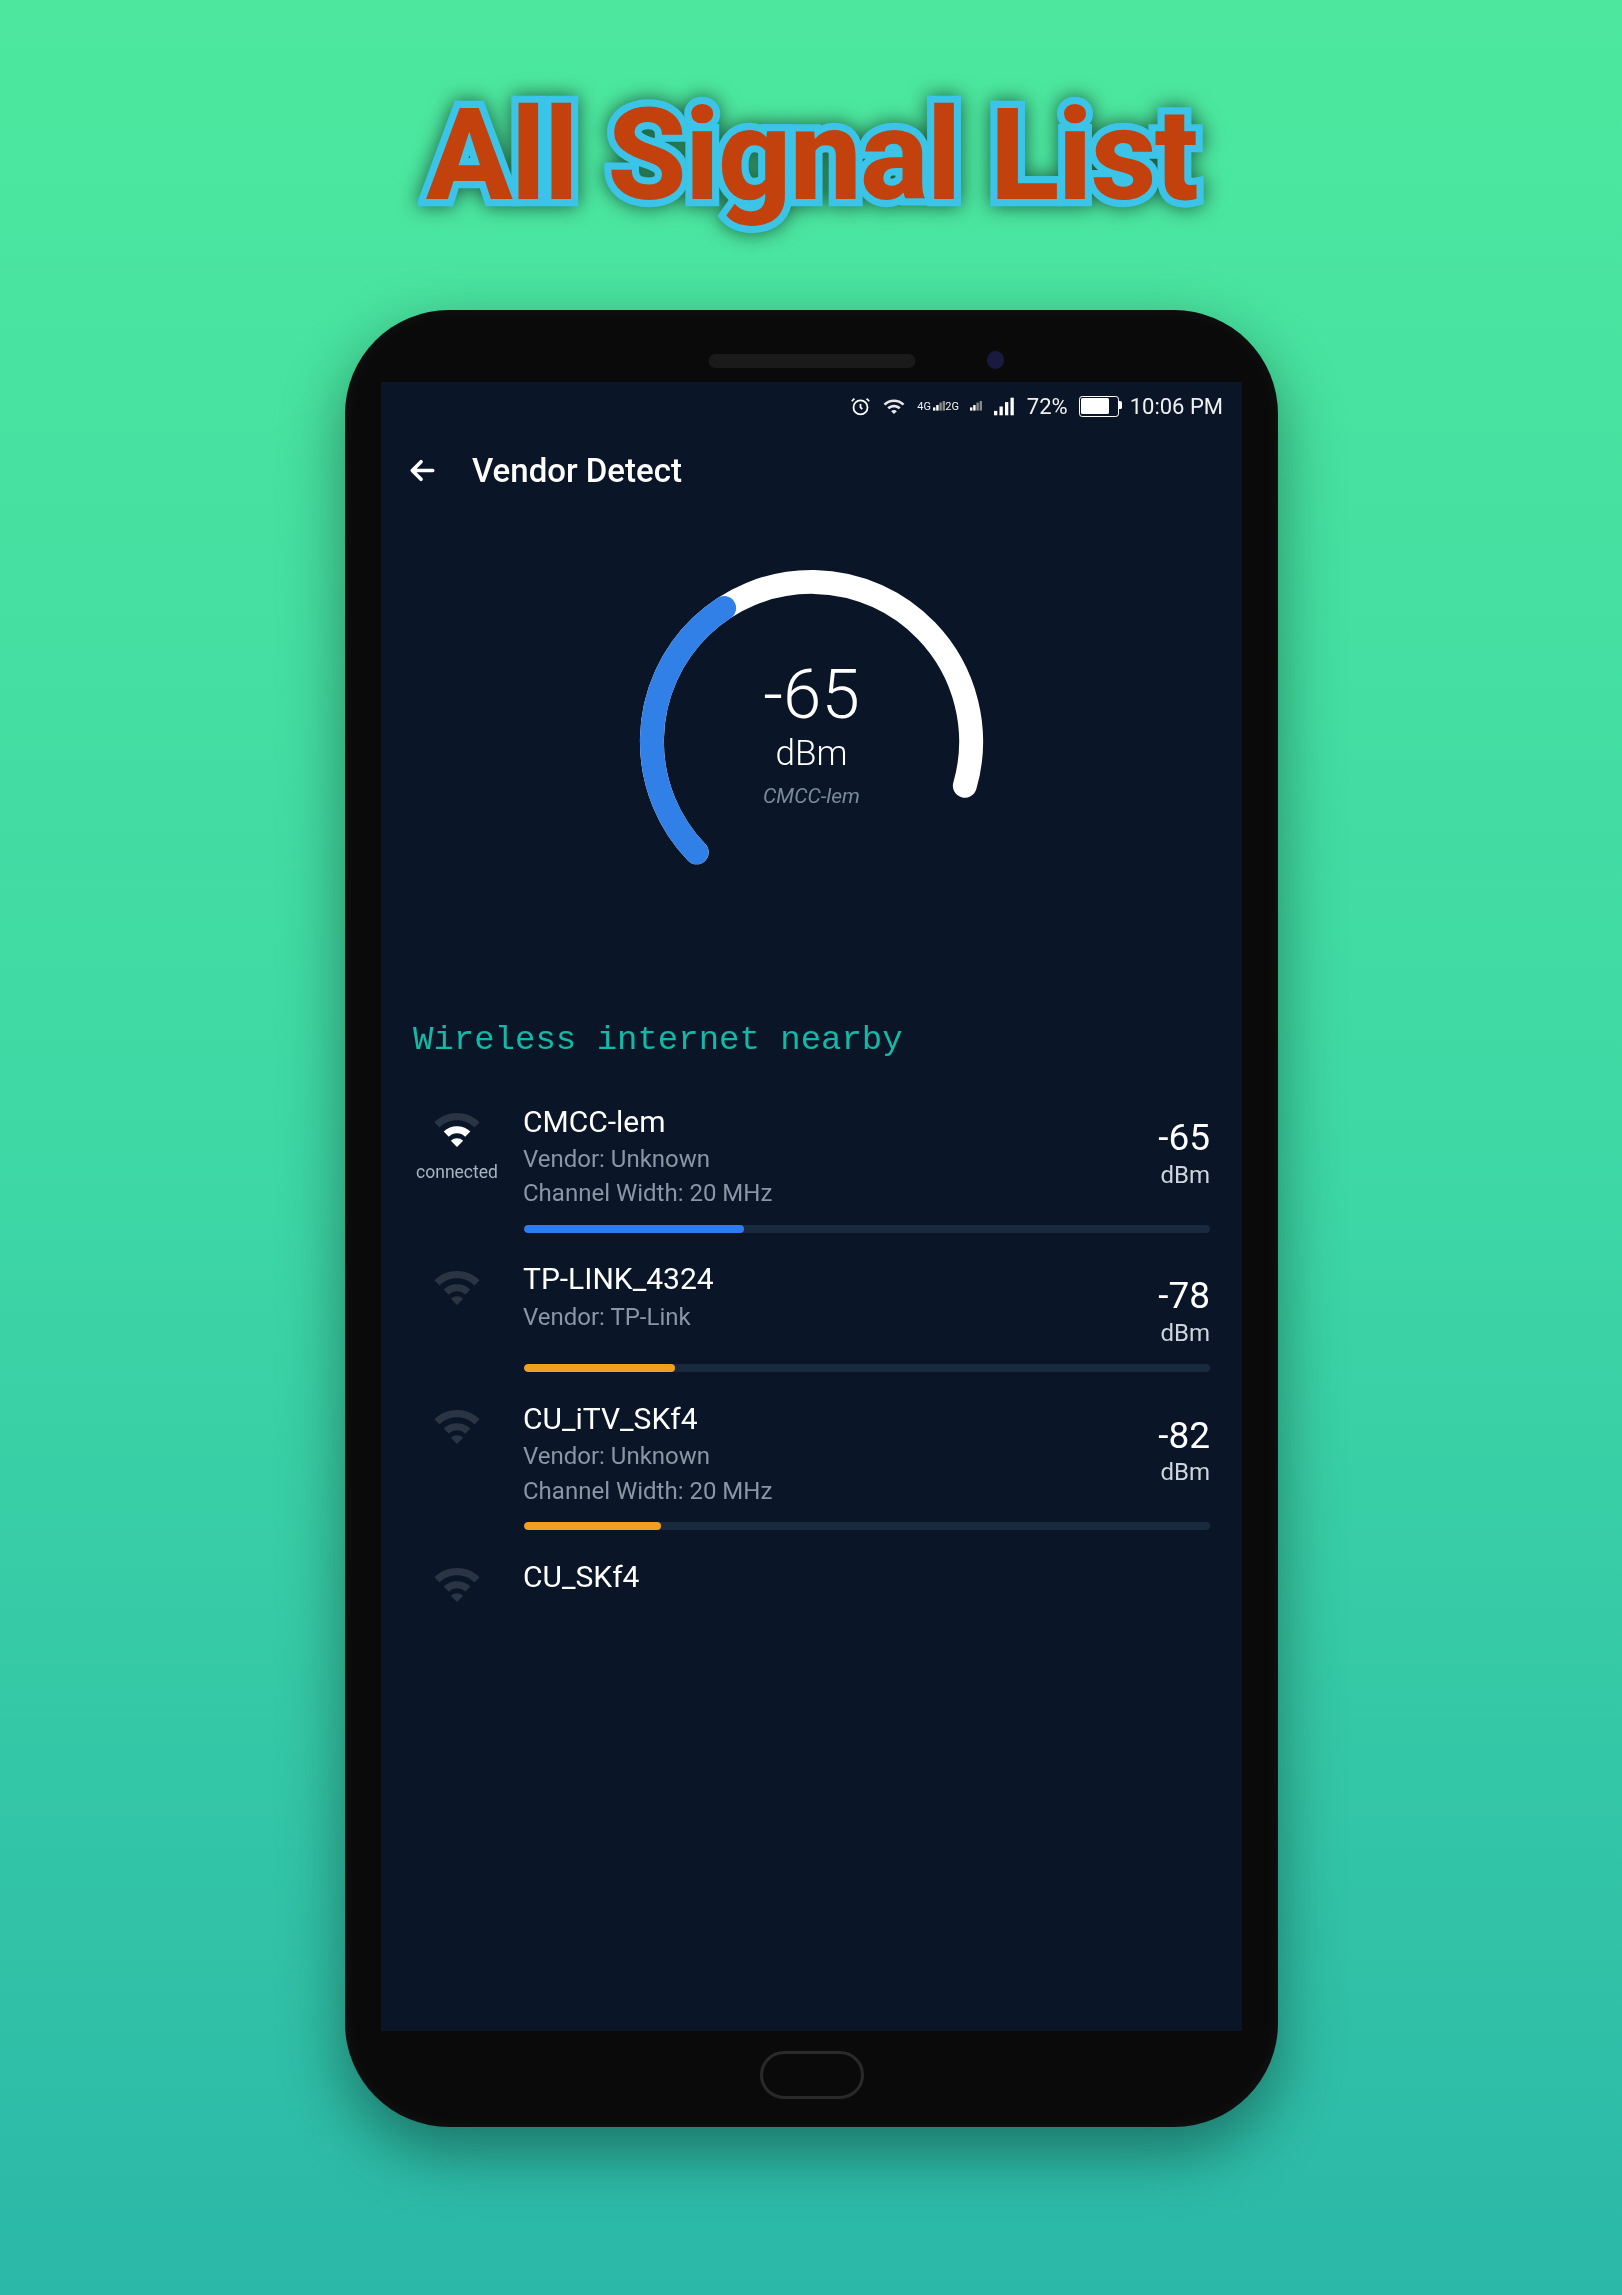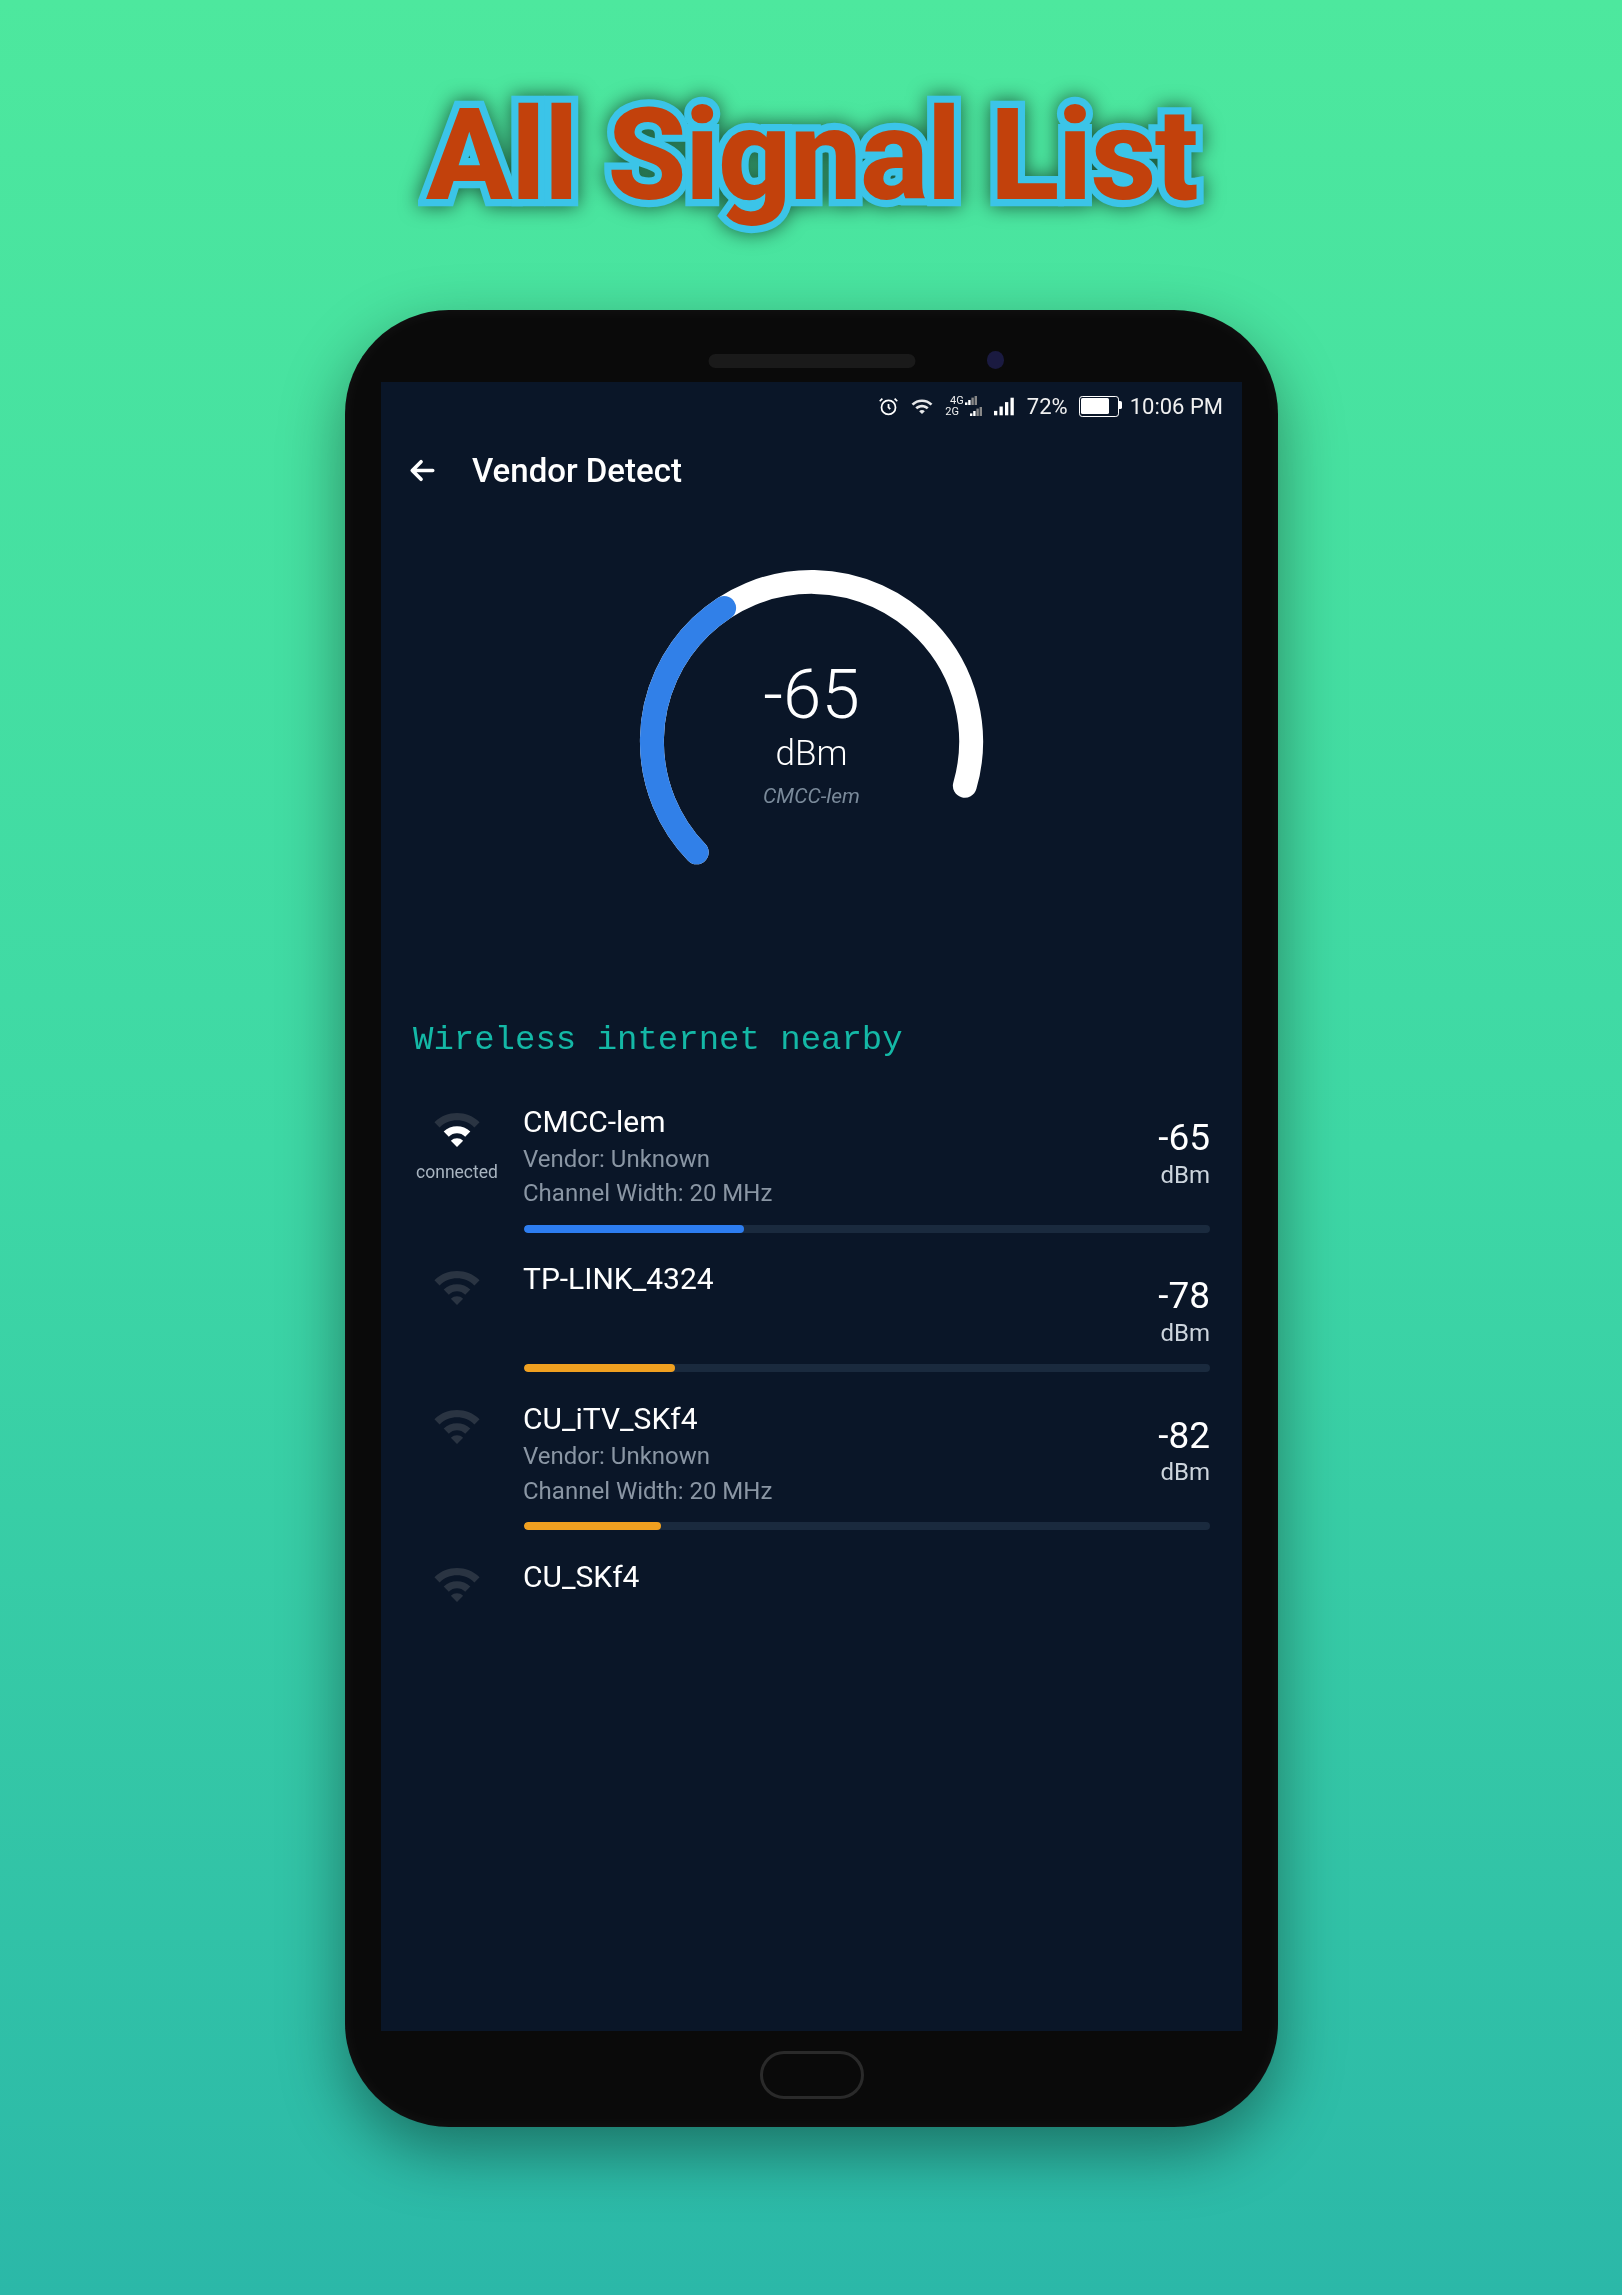--- a/index.html
+++ b/index.html
@@ -219,21 +219,21 @@
         <svg width="21" height="21" viewBox="0 0 24 24" fill="none" stroke="#fff" stroke-width="2">
             <circle cx="12" cy="13" r="8"></circle>
             <path d="M12 9v4l2 2M5 3l-3 3M22 6l-3-3"></path>
           </svg>
       </span>
       <span class="status-icon">
         <svg width="24" height="19" viewBox="0 0 24 20" fill="#fff">
             <path d="M12 18l-3-3c1.6-1.6 4.4-1.6 6 0l-3 3zM5 11c3.8-3.8 10.2-3.8 14 0l-2 2c-2.7-2.7-7.3-2.7-10 0l-2-2zM1 7c6-6 16-6 22 0l-2 2c-4.9-4.9-13.1-4.9-18 0L1 7z" opacity="0.9"></path>
           </svg>
       </span>
-      <span class="status-icon" style="flex-direction:column;line-height:1;">
+      <span class="status-icon" style="flex-direction:row;line-height:1;">
         <span style="display:flex;align-items:center;gap:1.6px;">
             <span class="status-label">4G</span>
             <svg width="12.8" height="9.6" viewBox="0 0 16 12">
               <rect x="0" y="8" width="3" height="4" fill="#fff"></rect>
               <rect x="4" y="5" width="3" height="7" fill="#fff"></rect>
               <rect x="8" y="2" width="3" height="10" fill="#888"></rect>
               <rect x="12" y="0" width="3" height="12" fill="#888"></rect>
             </svg>
           </span>
         <span style="display:flex;align-items:center;gap:11px;">
@@ -316,20 +316,21 @@
       <div class="network-icon-col">
         <div class="wifi-icon"><svg viewBox="0 0 24 20">
     <path d="M1 6c6-6 16-6 22 0l-2.5 2.5c-4.6-4.6-12.4-4.6-17 0L1 6z" fill="#2a3442"></path>
     <path d="M5.5 10.5c3.5-3.5 9.5-3.5 13 0L16 13c-2.2-2.2-5.8-2.2-8 0l-2.5-2.5z" fill="#2a3442"></path>
     <path d="M12 18l-3-3c1.6-1.6 4.4-1.6 6 0l-3 3z" fill="#2a3442"></path>
   </svg></div>
 
       </div>
       <div class="network-info">
         <div class="network-name">TP-LINK_4324</div>
+        <div class="network-sub">Vendor: TP-Link</div>
       </div>
       <div class="network-signal">
         <div class="signal-value">-78</div>
         <div class="signal-unit">dBm</div>
       </div>
     </div>
     <div class="progress-bar">
       <div class="progress-fill" style="width:22%;background:#f0a020"></div>
     </div>
   </div>

